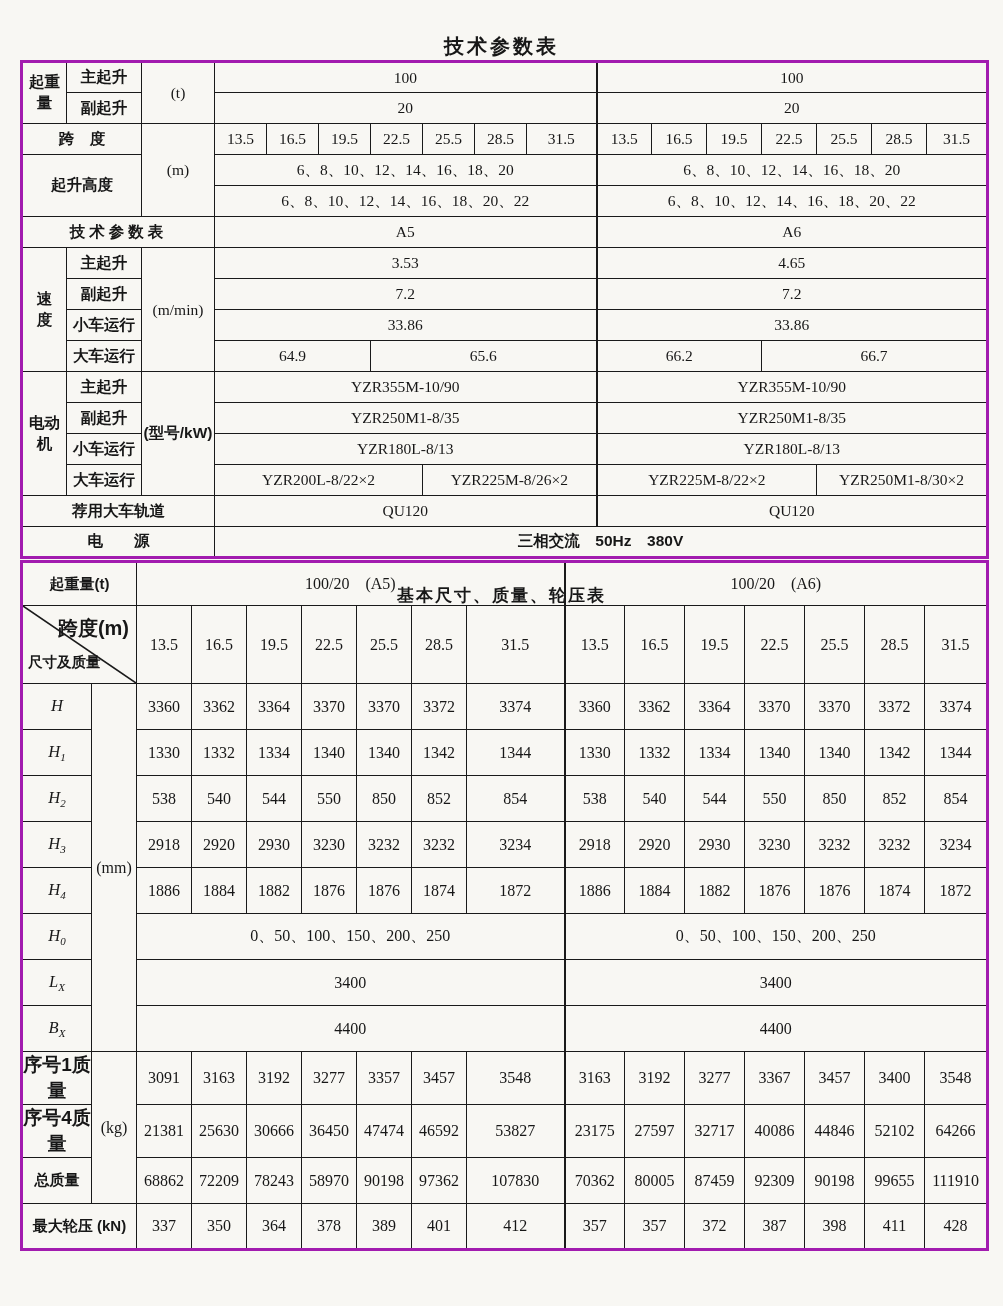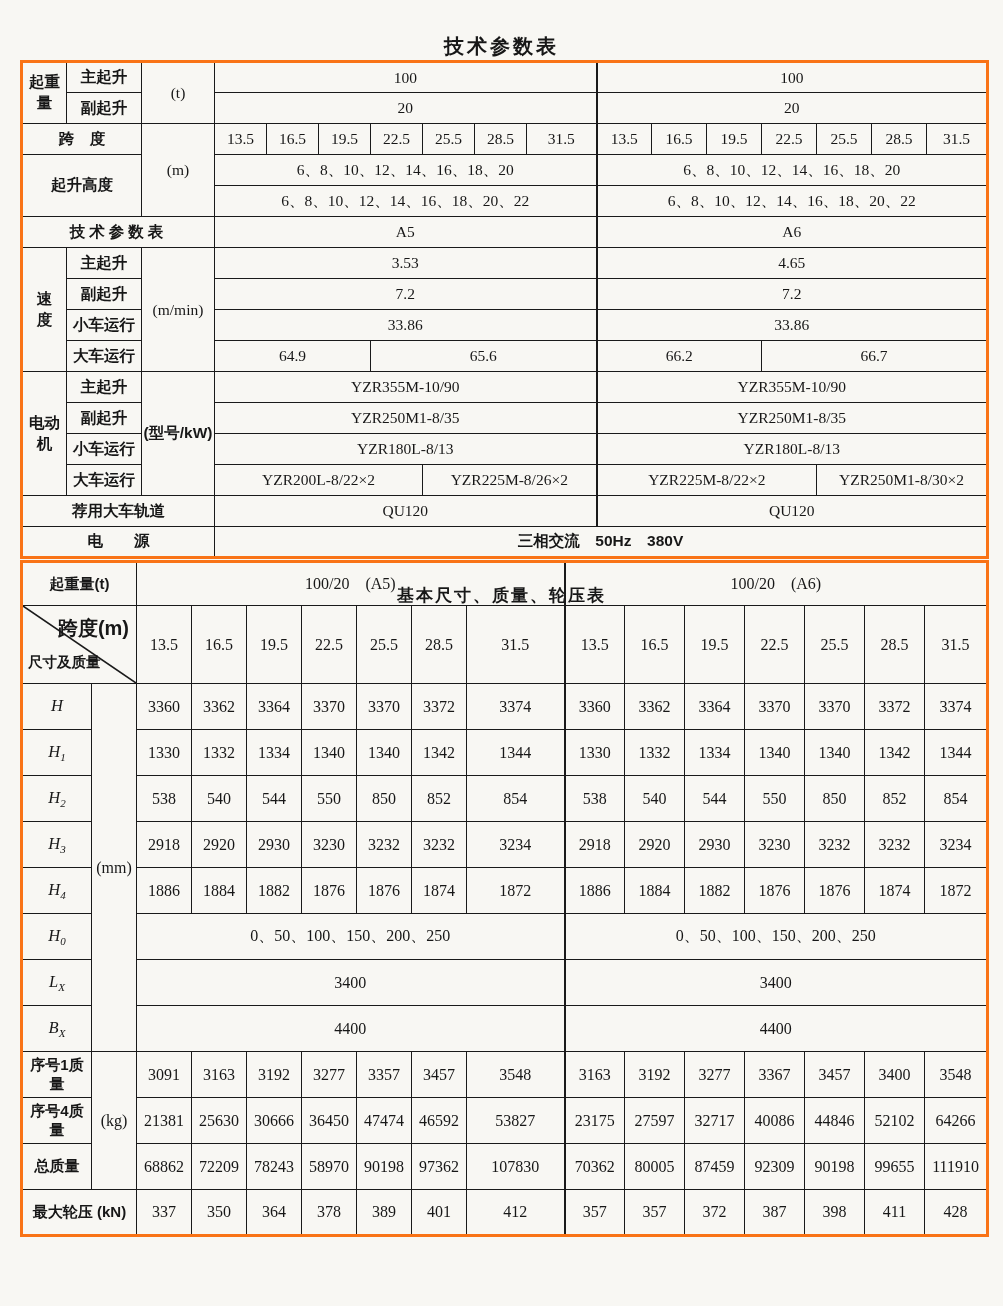--- a/index.html
+++ b/index.html
@@ -2,32 +2,32 @@
 <html><head>
 <meta charset="utf-8">
 <style>
   * { box-sizing: border-box; margin: 0; padding: 0; }
   html, body { width: 1003px; height: 1306px; }
   body { background: #f8f7f3; font-family: "Liberation Sans", sans-serif; color: #171717; position: relative; }
   .page { position: absolute; left: 0; top: 0; width: 1003px; height: 1306px; overflow: hidden; }
   .title { position: absolute; left: 0; width: 100%; text-align: center; font-weight: bold; margin-top: 24px; }
   .t1 { top: 9px; font-size: 20px; letter-spacing: 3px; }
   .t2 { top: 560px; font-size: 17px; letter-spacing: 2px; }
-  table { border-collapse: collapse; table-layout: fixed; position: absolute; left: 20px; border: 3px solid #f97316; }
+  table { border-collapse: collapse; table-layout: fixed; position: absolute; left: 20px; border: 3px solid #a21caf; }
   td { border: 1.6px solid #1a1a1a; text-align: center; vertical-align: middle; padding: 0;
        font-family: "Liberation Serif", serif; font-size: 16px; overflow: hidden; }
   .tech { top: 60px; width: 966px; }
   .tech tr { height: 31px; }
   .tech td { font-size: 15.5px; }
   .dims { top: 560px; width: 966px; }
   .dims tr { height: 46px; }
   .dims tr.hrA { height: 44px; }
   .dims tr.hrB { height: 78px; }
   .cn { font-family: "Liberation Sans", sans-serif; font-weight: bold; font-size: 15px; }
-  .sm { font-size: 15px; letter-spacing: 0; }
+  .sm { font-size: 19px; letter-spacing: 0; }
   .sp4 { letter-spacing: 4px; }
   .hd { border-left-width: 2.6px; }
   .var { font-style: italic; font-family: "Liberation Serif", serif; font-size: 16.5px; }
   sub { font-size: 11px; font-style: italic; font-family: "Liberation Serif", serif; }
   .diagcell { position: relative; }
   .diagcell svg { position: absolute; left: 0; top: 0; width: 100%; height: 100%; display: block; }
   .diag-top { position: absolute; top: 9px; right: 7px; font-size: 20px; }
   .diag-bot { position: absolute; bottom: 11px; left: 5px; font-size: 14.5px; }
   .note { position: absolute; left: 10px; top: 1277px; font-size: 15px; font-weight: bold; letter-spacing: 0.5px; }
 </style>

